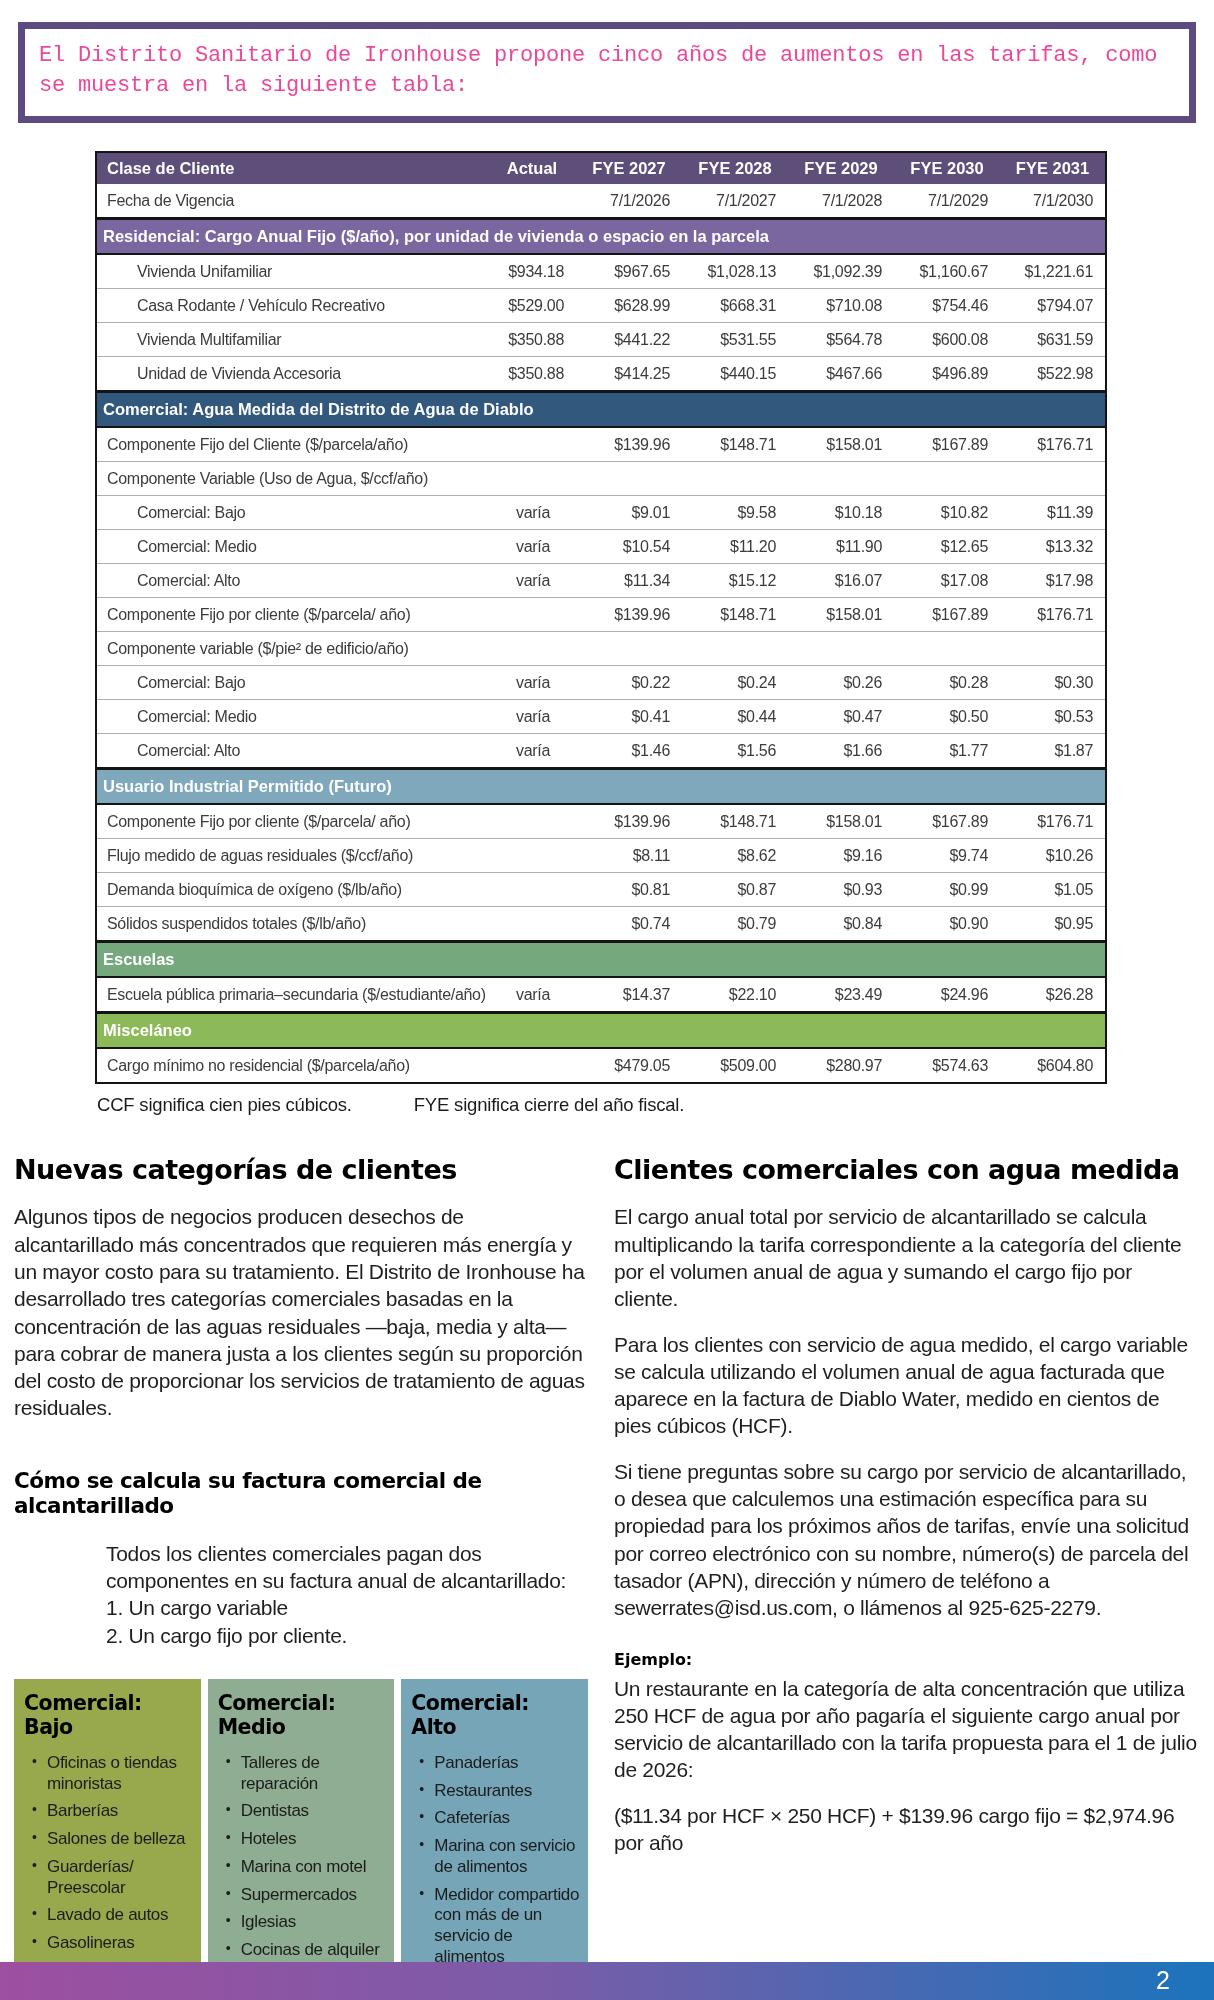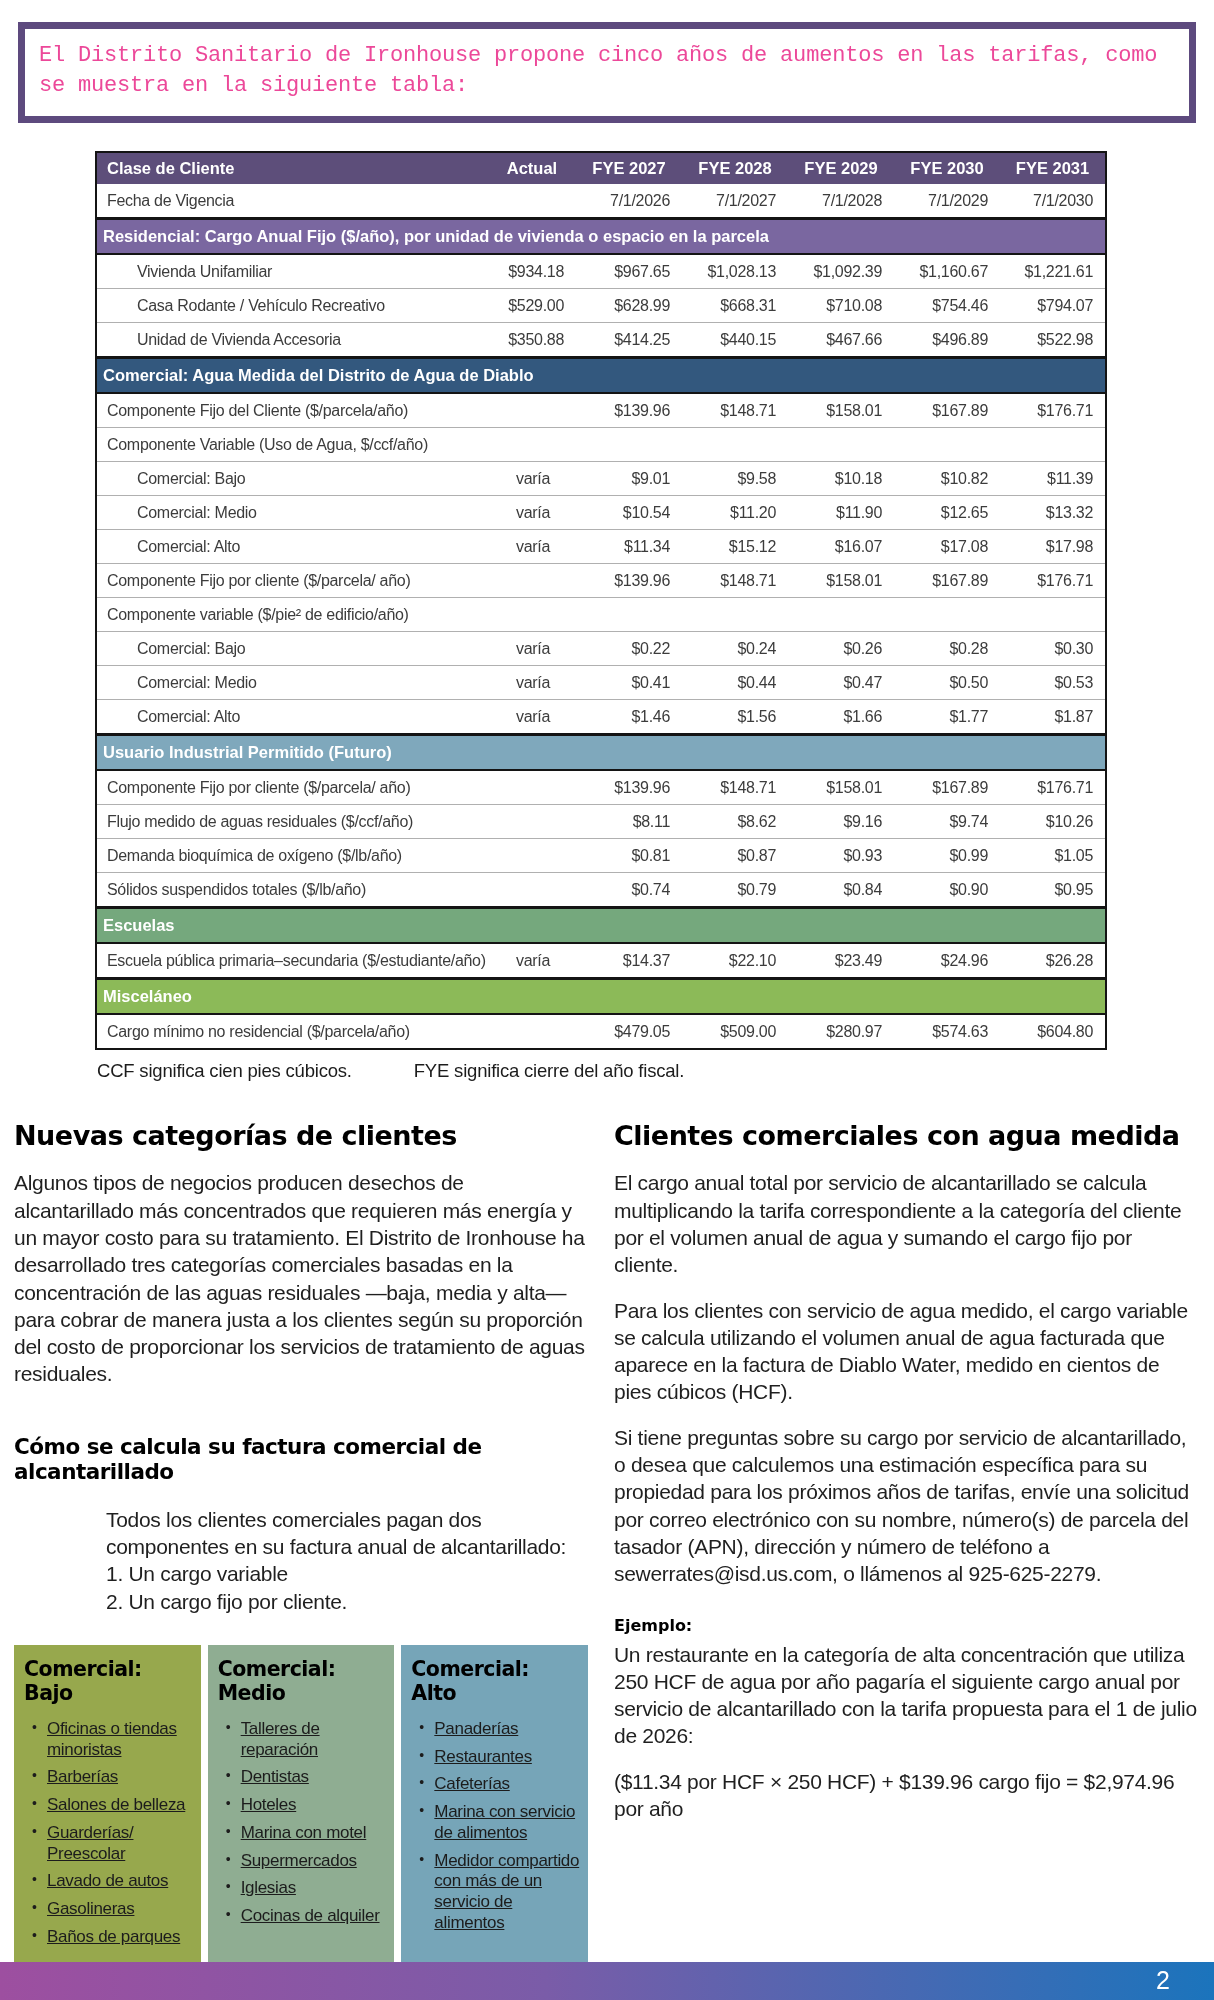--- a/index.html
+++ b/index.html
@@ -50,21 +50,21 @@
                  margin:28px 0 6px 0;}
   .formula{margin-top:26px;}
 
   
   .cat-boxes{display:grid;grid-template-columns:1fr 1fr 1fr;gap:7px;margin-top:30px;}
   .cat-box{padding:12px 8px 14px 10px;min-height:238px;}
   .cat-title{font-family:"DejaVu Sans",sans-serif;font-size:20.5px;font-weight:bold;color:#000;
              margin-bottom:14px;letter-spacing:-0.5px;}
   .cat-box ul{list-style:none;margin:0;padding:0 0 0 8px;}
   .cat-box li{position:relative;font-size:17px;line-height:1.22;margin-bottom:7px;color:#1c1c1c;
-              padding-left:15px;letter-spacing:-0.3px;text-decoration:underline;}
+              padding-left:15px;letter-spacing:-0.3px;}
   .cat-box li::before{content:"\2022";position:absolute;left:0;top:0;font-size:14px;}
 
   
   .footer{position:absolute;left:0;bottom:0;width:100%;height:38px;
           background:linear-gradient(90deg,#9d4fa0 0%,#7a5ca8 45%,#1b74bc 100%);}
   .page-number{display:block;height:38px;line-height:36px;text-align:right;padding-right:44px;
                color:#fff;font-size:25px;}
 </style>
 </head>
 <body>
@@ -119,20 +119,29 @@
           <td class="val">$1,221.61</td>
         </tr>
         <tr>
           <td class="lbl ind">Casa Rodante / Vehículo Recreativo</td>
           <td class="val">$529.00</td>
           <td class="val">$628.99</td>
           <td class="val">$668.31</td>
           <td class="val">$710.08</td>
           <td class="val">$754.46</td>
           <td class="val">$794.07</td>
+        </tr>
+        <tr>
+          <td class="lbl ind">Vivienda Multifamiliar</td>
+          <td class="val">$350.88</td>
+          <td class="val">$441.22</td>
+          <td class="val">$531.55</td>
+          <td class="val">$564.78</td>
+          <td class="val">$600.08</td>
+          <td class="val">$631.59</td>
         </tr>
         <tr>
           <td class="lbl ind">Unidad de Vivienda Accesoria</td>
           <td class="val">$350.88</td>
           <td class="val">$414.25</td>
           <td class="val">$440.15</td>
           <td class="val">$467.66</td>
           <td class="val">$496.89</td>
           <td class="val">$522.98</td>
         </tr>

